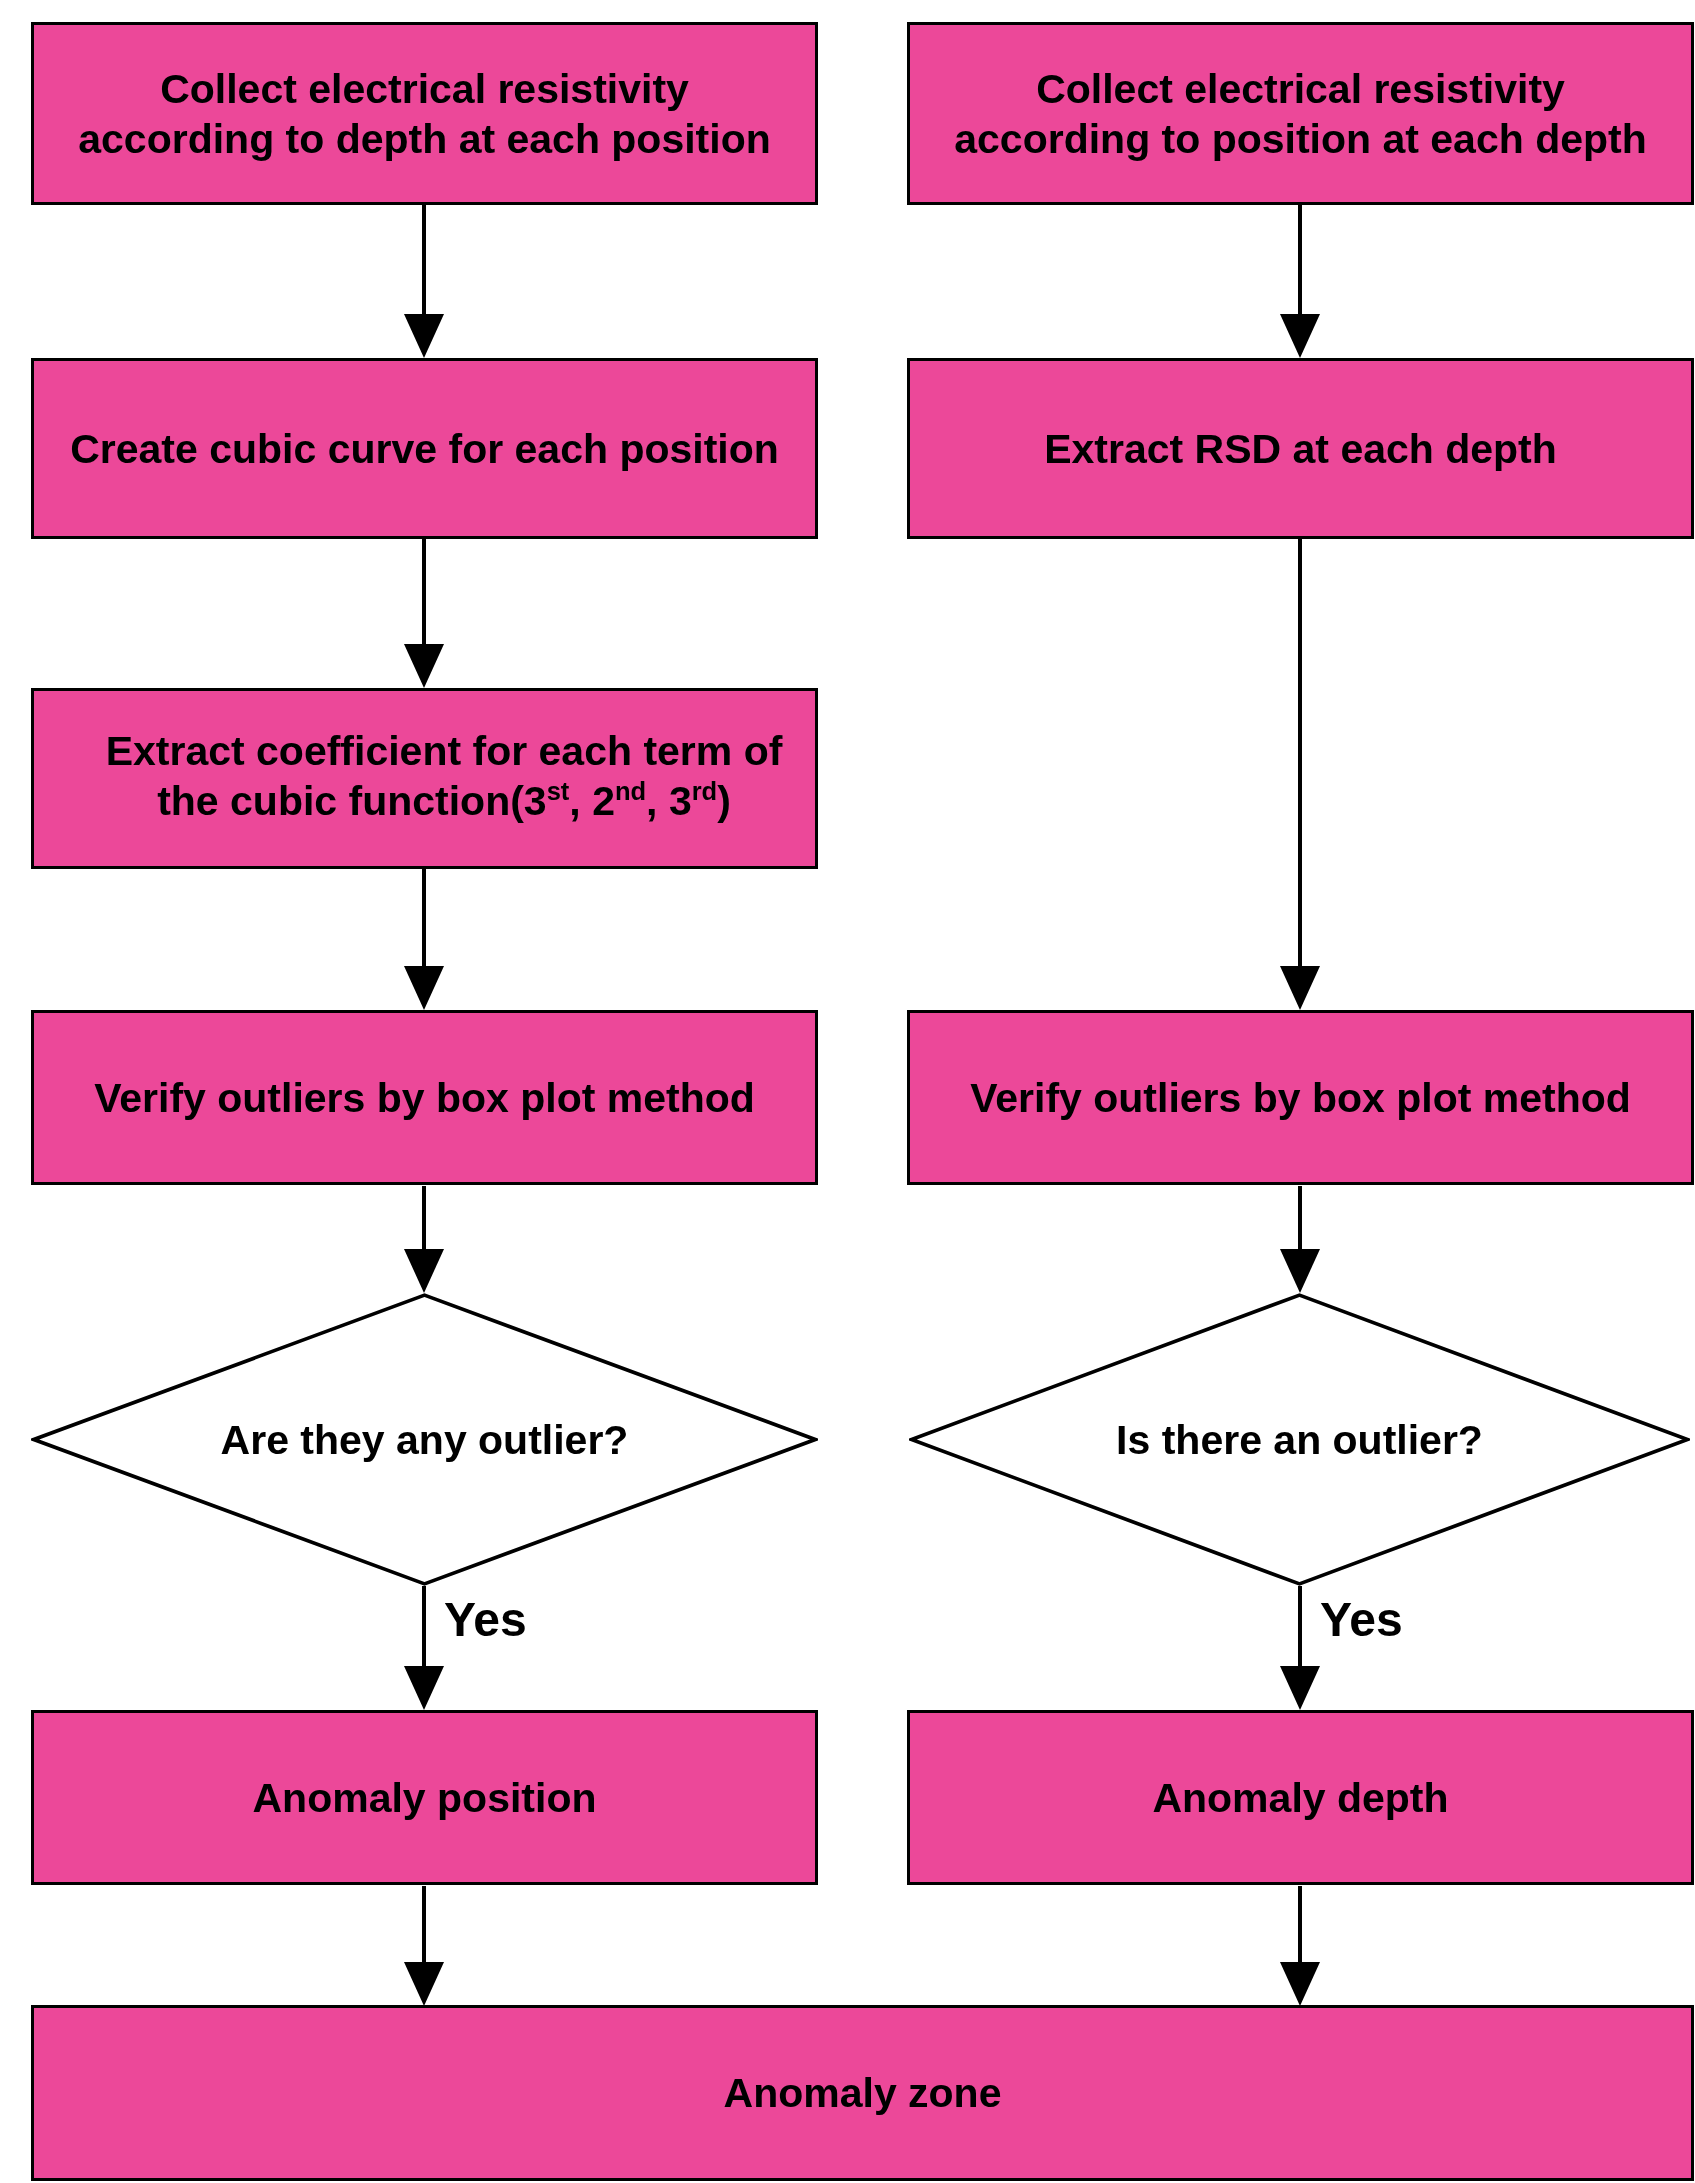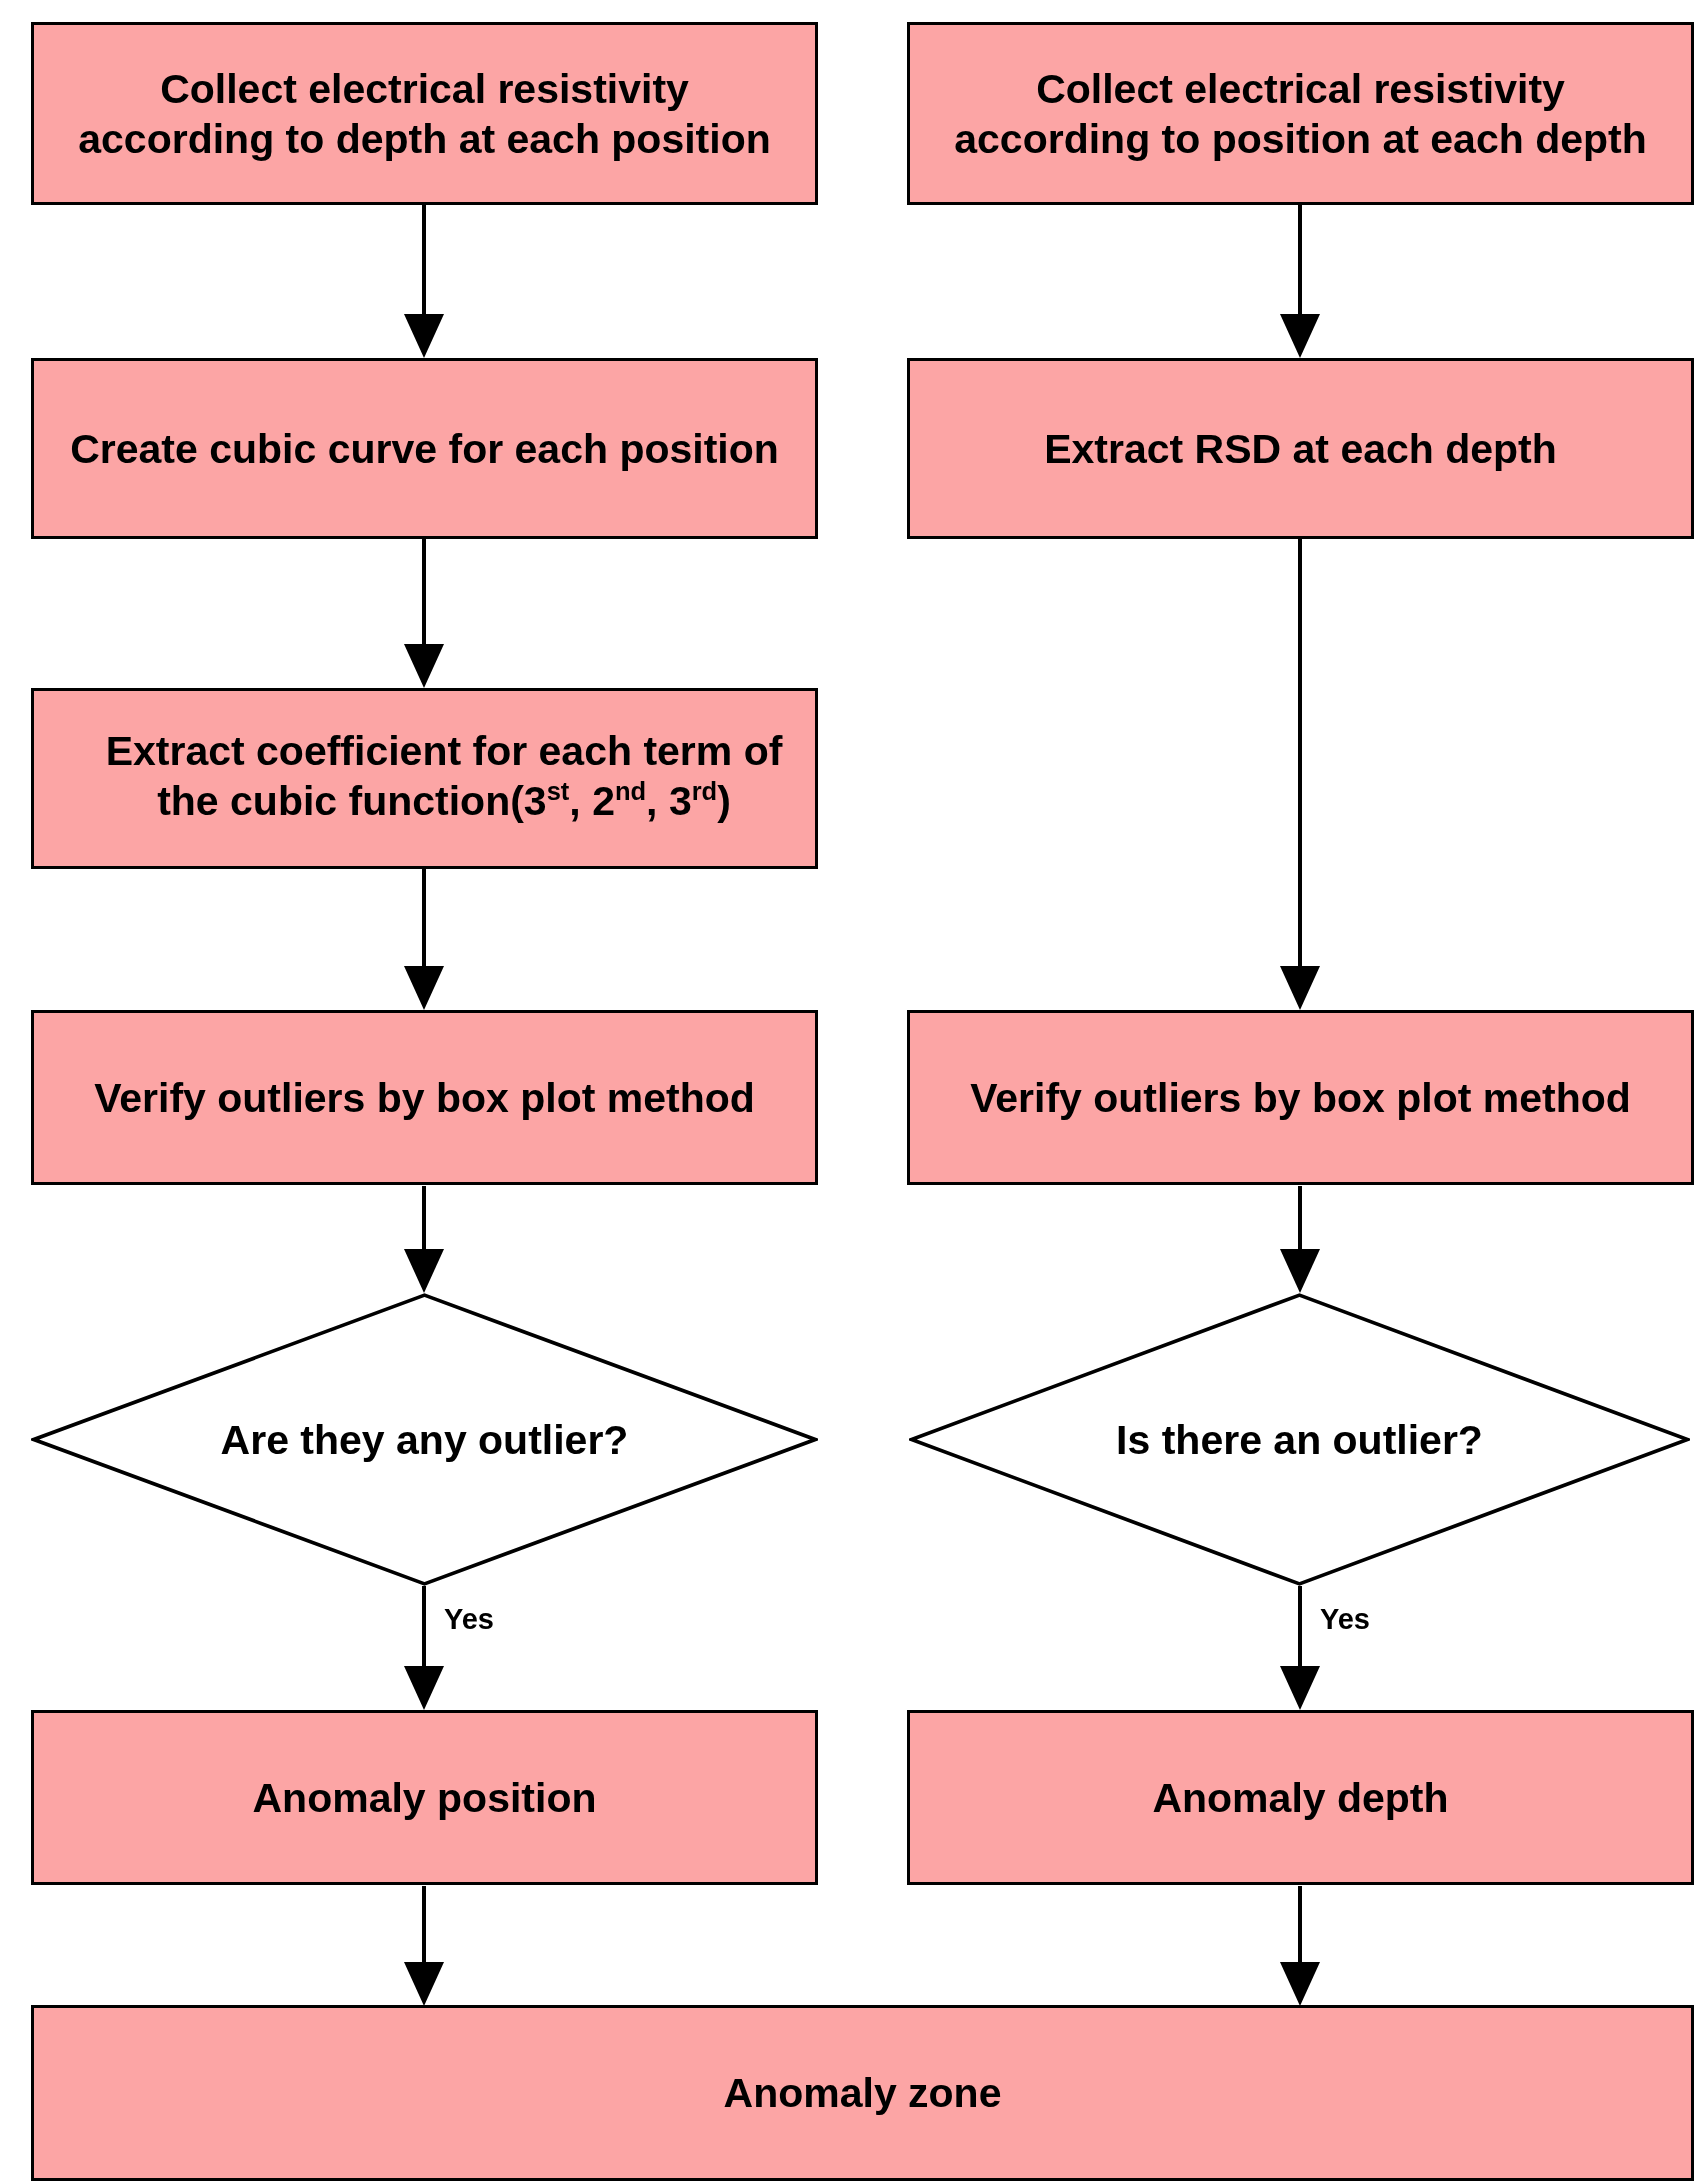--- a/index.html
+++ b/index.html
@@ -14,21 +14,21 @@
     background: #ffffff;
     font-family: "Liberation Sans", sans-serif;
     font-weight: bold;
     color: #000000;
     overflow: hidden;
   }
   .node {
     position: absolute;
     box-sizing: border-box;
     border: 3.7px solid #000000;
-    background: #fca5a5;
+    background: #ec4899;
     display: flex;
     flex-direction: column;
     align-items: center;
     justify-content: center;
     text-align: center;
     font-size: 41px;
     line-height: 50px;
   }
   .node .line { display: block; white-space: nowrap; }
   .sup {
@@ -64,21 +64,21 @@
     left: 0; top: 0; right: 0; bottom: 0;
     display: flex;
     align-items: center;
     justify-content: center;
     text-align: center;
     font-size: 41px;
     line-height: 50px;
   }
   .yes-label {
     position: absolute;
-    font-size: 29px;
+    font-size: 48px;
     line-height: 49px;
     white-space: nowrap;
   }
 </style>
 </head>
 <body>
 
 <div class="canvas">
 
   <div class="node" style="left:31px; top:22px; width:787px; height:183px;">

